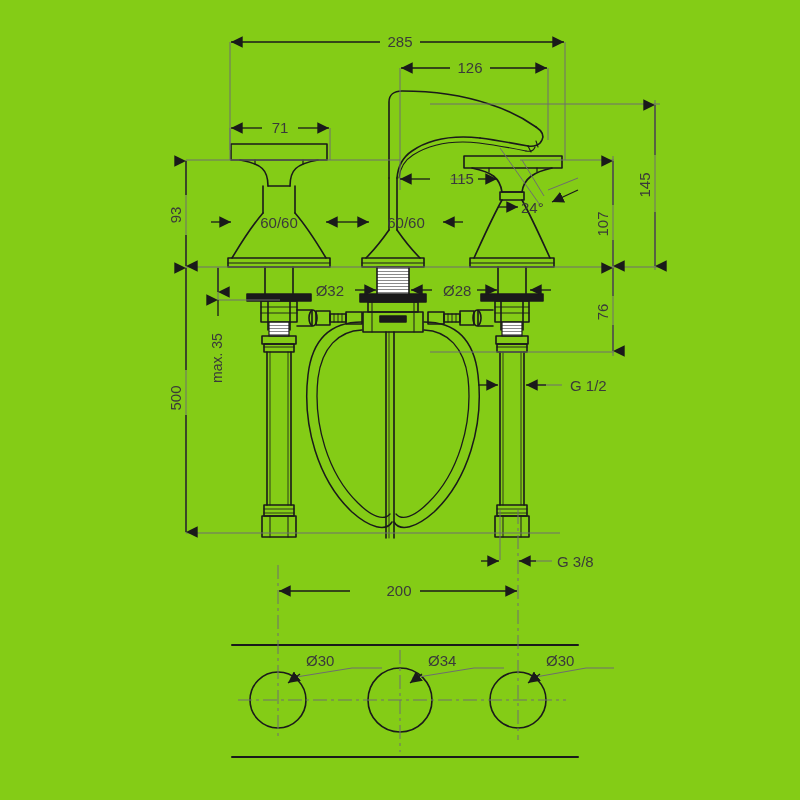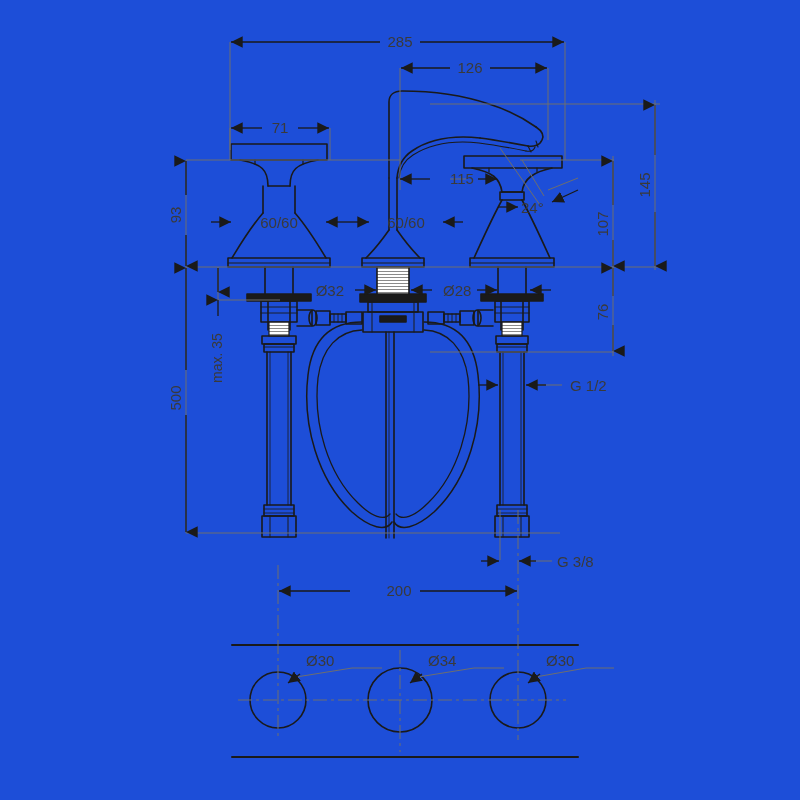--- a/index.html
+++ b/index.html
@@ -1,18 +1,18 @@
 <!DOCTYPE html>
 <html><head>
 <meta charset="utf-8">
 <style>
   html,body{margin:0;padding:0;background:#ffffff;}
   body{width:800px;height:800px;overflow:hidden;
        font-family:"Liberation Sans",sans-serif;}
-  #stage{position:relative;width:800px;height:800px;background:#1d4ed8;}
+  #stage{position:relative;width:800px;height:800px;background:#84cc16;}
   svg{display:block;}
   .dimtxt{font-family:"Liberation Sans",sans-serif;font-size:15px;fill:#3a3a3a;}
   .dimtxt-sm{font-family:"Liberation Sans",sans-serif;font-size:14px;fill:#3a3a3a;}
 </style>
 </head>
 <body>
 
 <div id="stage">
 <svg width="800" height="800" viewBox="0 0 800 800">
 

